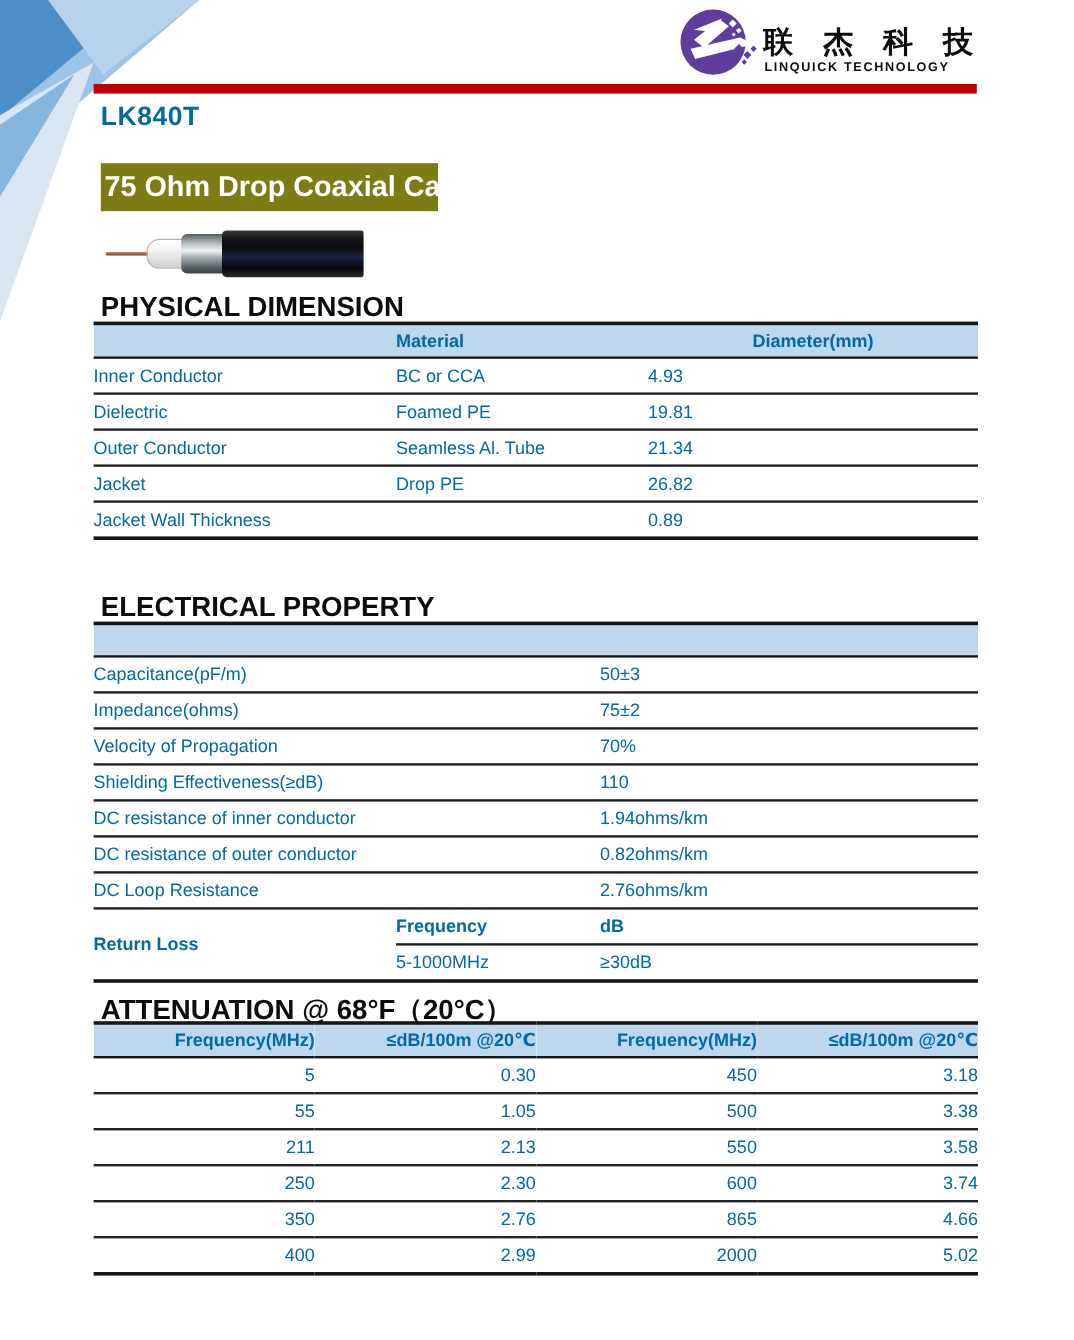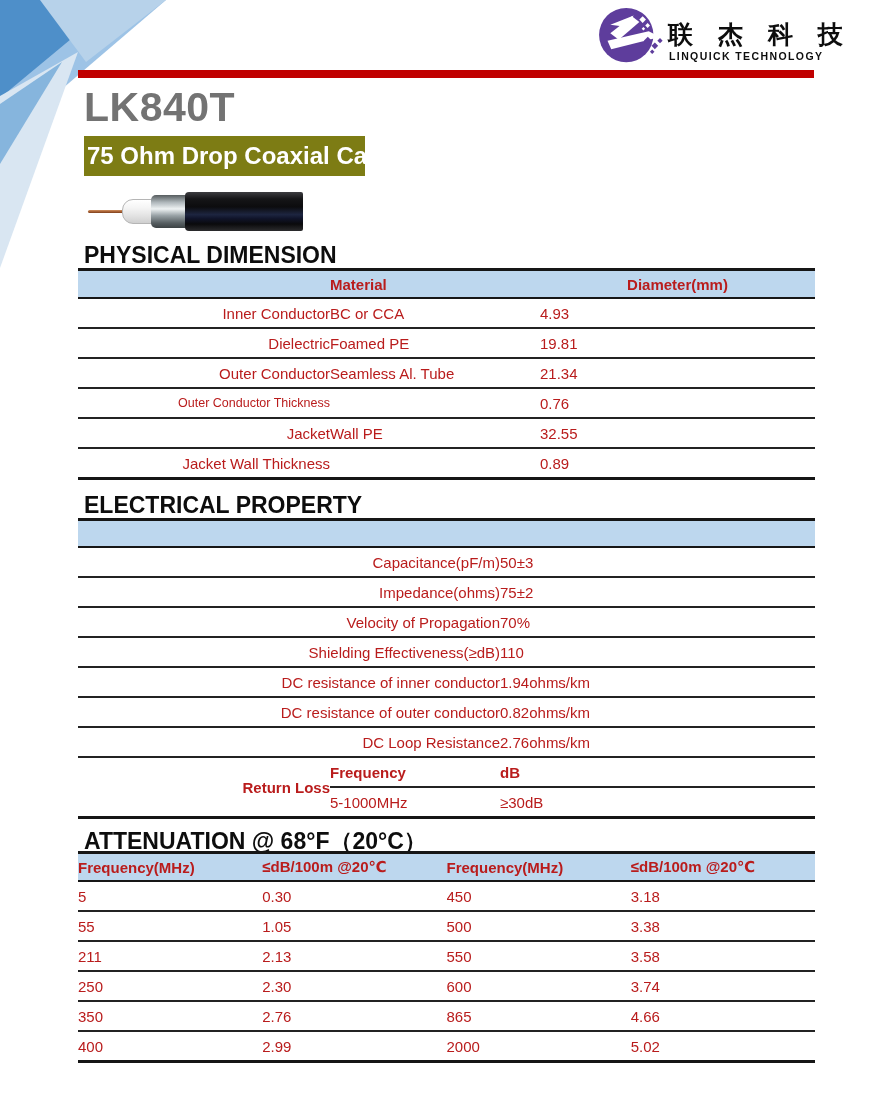--- a/index.html
+++ b/index.html
@@ -1,34 +1,34 @@
 <!DOCTYPE html>
 <html><head>
 <meta charset="utf-8">
 <style>
   html,body{margin:0;padding:0;background:#fff;}
   .page{
     position:relative;width:849px;height:1117px;background:#ffffff;
-    font-family:"Liberation Sans","DejaVu Sans",sans-serif;color:#1a1a1a;overflow:hidden;padding-left:32px;
+    font-family:"Liberation Sans","DejaVu Sans",sans-serif;color:#1a1a1a;overflow:hidden;
   }
   
   .corner{position:absolute;left:0;top:0;}
   
   .brand{position:absolute;right:80px;top:6px;width:205px;height:58px;}
   .brand .mark{position:absolute;left:0;top:0;}
   .brand .cn{
     position:absolute;left:72px;top:12px;font-size:25px;font-weight:800;color:#0d0d0d;
     letter-spacing:9px;white-space:nowrap;font-family:"Liberation Sans","DejaVu Sans",sans-serif;
   }
   .brand .en{
     position:absolute;left:73px;top:44px;font-size:10.5px;font-weight:800;color:#0d0d0d;
     letter-spacing:1.4px;white-space:nowrap;
   }
   .redbar{position:absolute;left:78px;top:70px;width:736px;height:8px;}
-  .title{position:absolute;left:84px;top:84px;font-size:41px;font-weight:800;letter-spacing:.5px;color:#737373;}
+  .title{position:absolute;left:84px;top:84px;font-size:22px;font-weight:800;letter-spacing:.5px;color:#0369a1;}
   .subtitle{
     position:absolute;left:84px;top:136px;width:281px;height:40px;line-height:40px;
     color:#ffffff;font-size:24px;font-weight:600;padding-left:3px;box-sizing:border-box;white-space:nowrap;
   }
   
   .cable{position:absolute;left:88px;top:191px;width:215px;height:42px;}
   .cable .copper{position:absolute;left:0;top:19px;width:42px;height:3px;border-radius:2px;
     background:linear-gradient(180deg,#d09060 0%,#a15a2e 60%,#7c3f1d 100%);}
   .cable .dielectric{position:absolute;left:34px;top:8px;width:32px;height:25px;
     border-radius:11px 0 0 11px;border:1px solid #b5b5b5;box-sizing:border-box;
@@ -37,32 +37,32 @@
     border-radius:5px 0 0 5px;
     background:linear-gradient(180deg,#565c5e 0%,#aeb6ba 22%,#eef2f3 42%,#9aa3a7 62%,#565e61 85%,#3c4244 100%);}
   .cable .jacket{position:absolute;left:97px;top:1px;width:118px;height:39px;border-radius:4px 2px 2px 4px;
     background:linear-gradient(180deg,#3c3c40 0%,#151517 18%,#0c0c0e 38%,#1d2540 58%,#10142a 68%,#0a0a0c 82%,#2c2c2e 100%);}
   
   .sec-h{position:absolute;left:84px;font-size:23px;font-weight:800;color:#0d0d0d;white-space:nowrap;}
   
   table.dtable{
     position:absolute;left:78px;width:737px;border-collapse:collapse;table-layout:fixed;
     border-top:3px solid #161616;border-bottom:3px solid #161616;
-    font-size:15px;color:#b91c1c;
+    font-size:15px;color:#0369a1;
   }
   table.dtable th,table.dtable td{padding:0;height:28px;overflow:hidden;white-space:nowrap;}
   table.dtable thead th{height:26px;border-bottom:2px solid #161616;font-weight:700;}
   table.dtable td{border-bottom:2px solid #232323;}
-  .cell-lbl{text-align:right;padding-left:8px;}
+  .cell-lbl{text-align:left;padding-left:8px;}
   .cell-left{text-align:left;}
   .cell-center{}
   .small-lbl{font-size:12.5px;}
   .rl-lbl{font-weight:700;}
   .rl-db{text-align:left;padding-right:90px;}
-  .t-att th,.t-att td{text-align:left;}
+  .t-att th,.t-att td{text-align:right;}
 </style>
 </head>
 <body>
 
 <div class="page">
 
   <svg class="corner" width="280" height="280" viewBox="0 0 280 280">
     <polygon points="0,0 166,0 0,142" fill="#9dc3e6"></polygon>
     <polygon points="0,0 118,0 0,98" fill="#4e8fc9"></polygon>
     <polygon points="0,96 78,52 0,268" fill="#d9e6f2"></polygon>
@@ -124,28 +124,23 @@
           <td class="cell-lbl">Dielectric</td>
           <td class="cell-left">Foamed PE</td>
           <td class="cell-center">19.81</td>
         </tr>
         <tr>
           <td class="cell-lbl">Outer Conductor</td>
           <td class="cell-left">Seamless Al. Tube</td>
           <td class="cell-center">21.34</td>
         </tr>
         <tr>
-          <td class="cell-lbl small-lbl">Outer Conductor Thickness</td>
-          <td class="cell-left"></td>
-          <td class="cell-center">0.76</td>
-        </tr>
-        <tr>
           <td class="cell-lbl">Jacket</td>
-          <td class="cell-left">Wall PE</td>
-          <td class="cell-center">32.55</td>
+          <td class="cell-left">Drop PE</td>
+          <td class="cell-center">26.82</td>
         </tr>
         <tr>
           <td class="cell-lbl">Jacket Wall Thickness</td>
           <td class="cell-left"></td>
           <td class="cell-center">0.89</td>
         </tr>
       </tbody>
   </table>
 
   <div class="sec-h" style="top:492px">ELECTRICAL PROPERTY</div>

